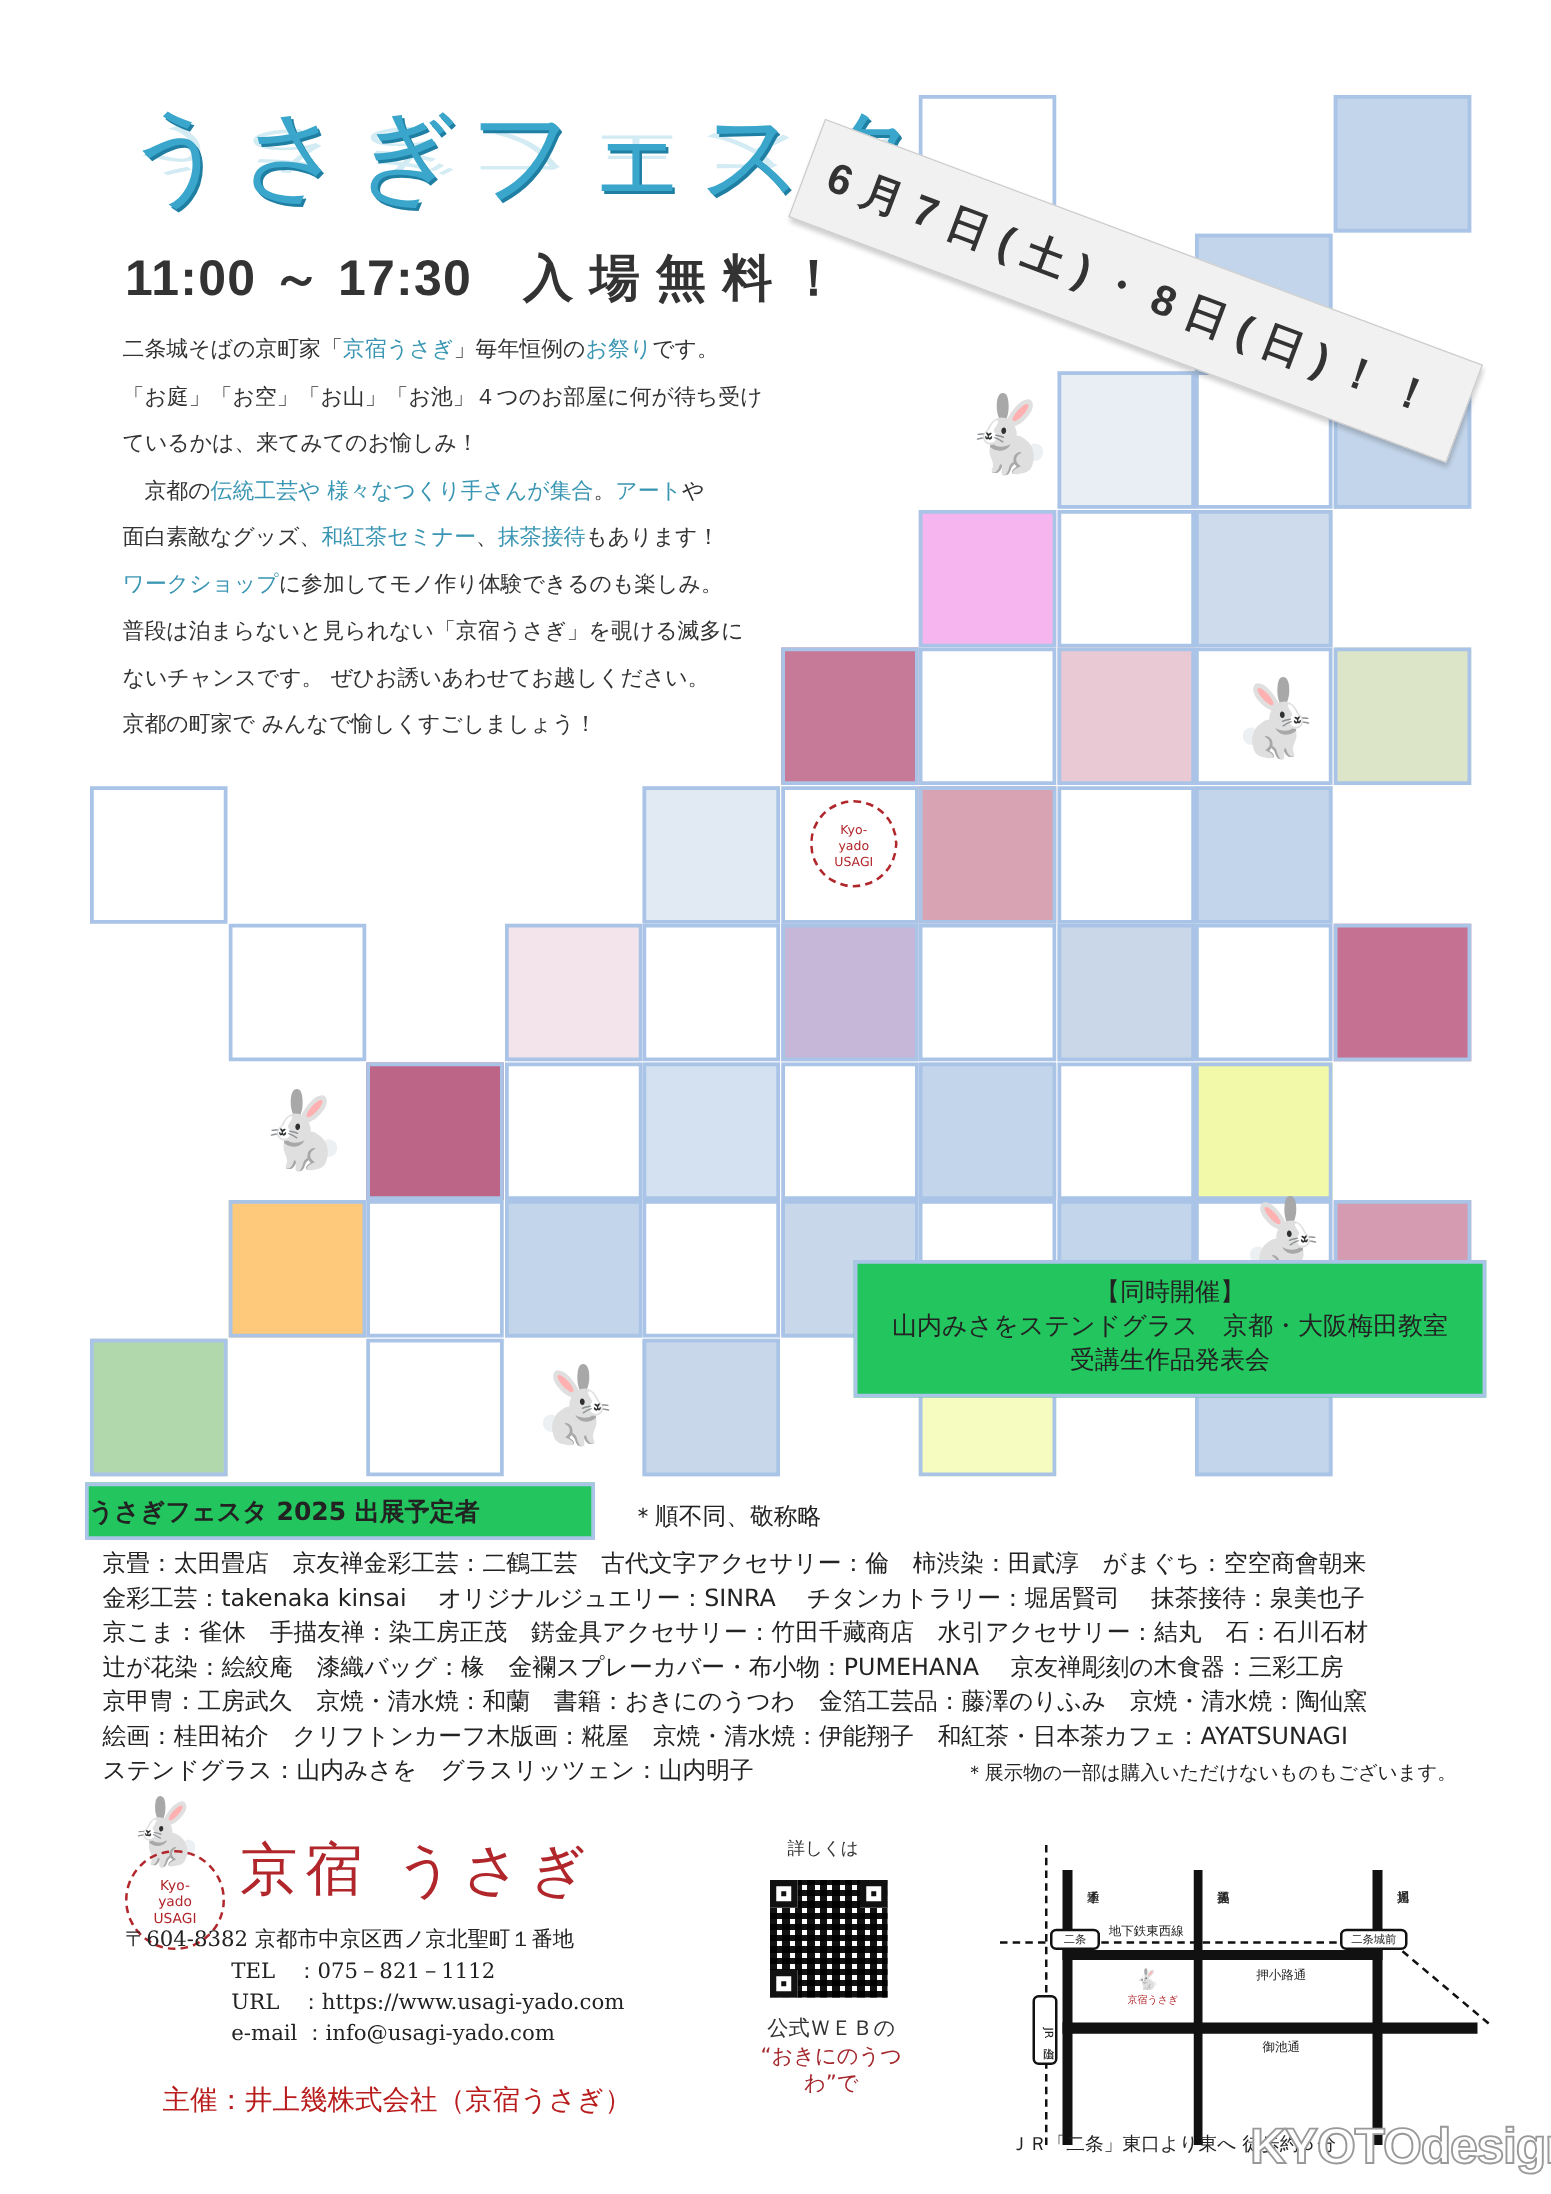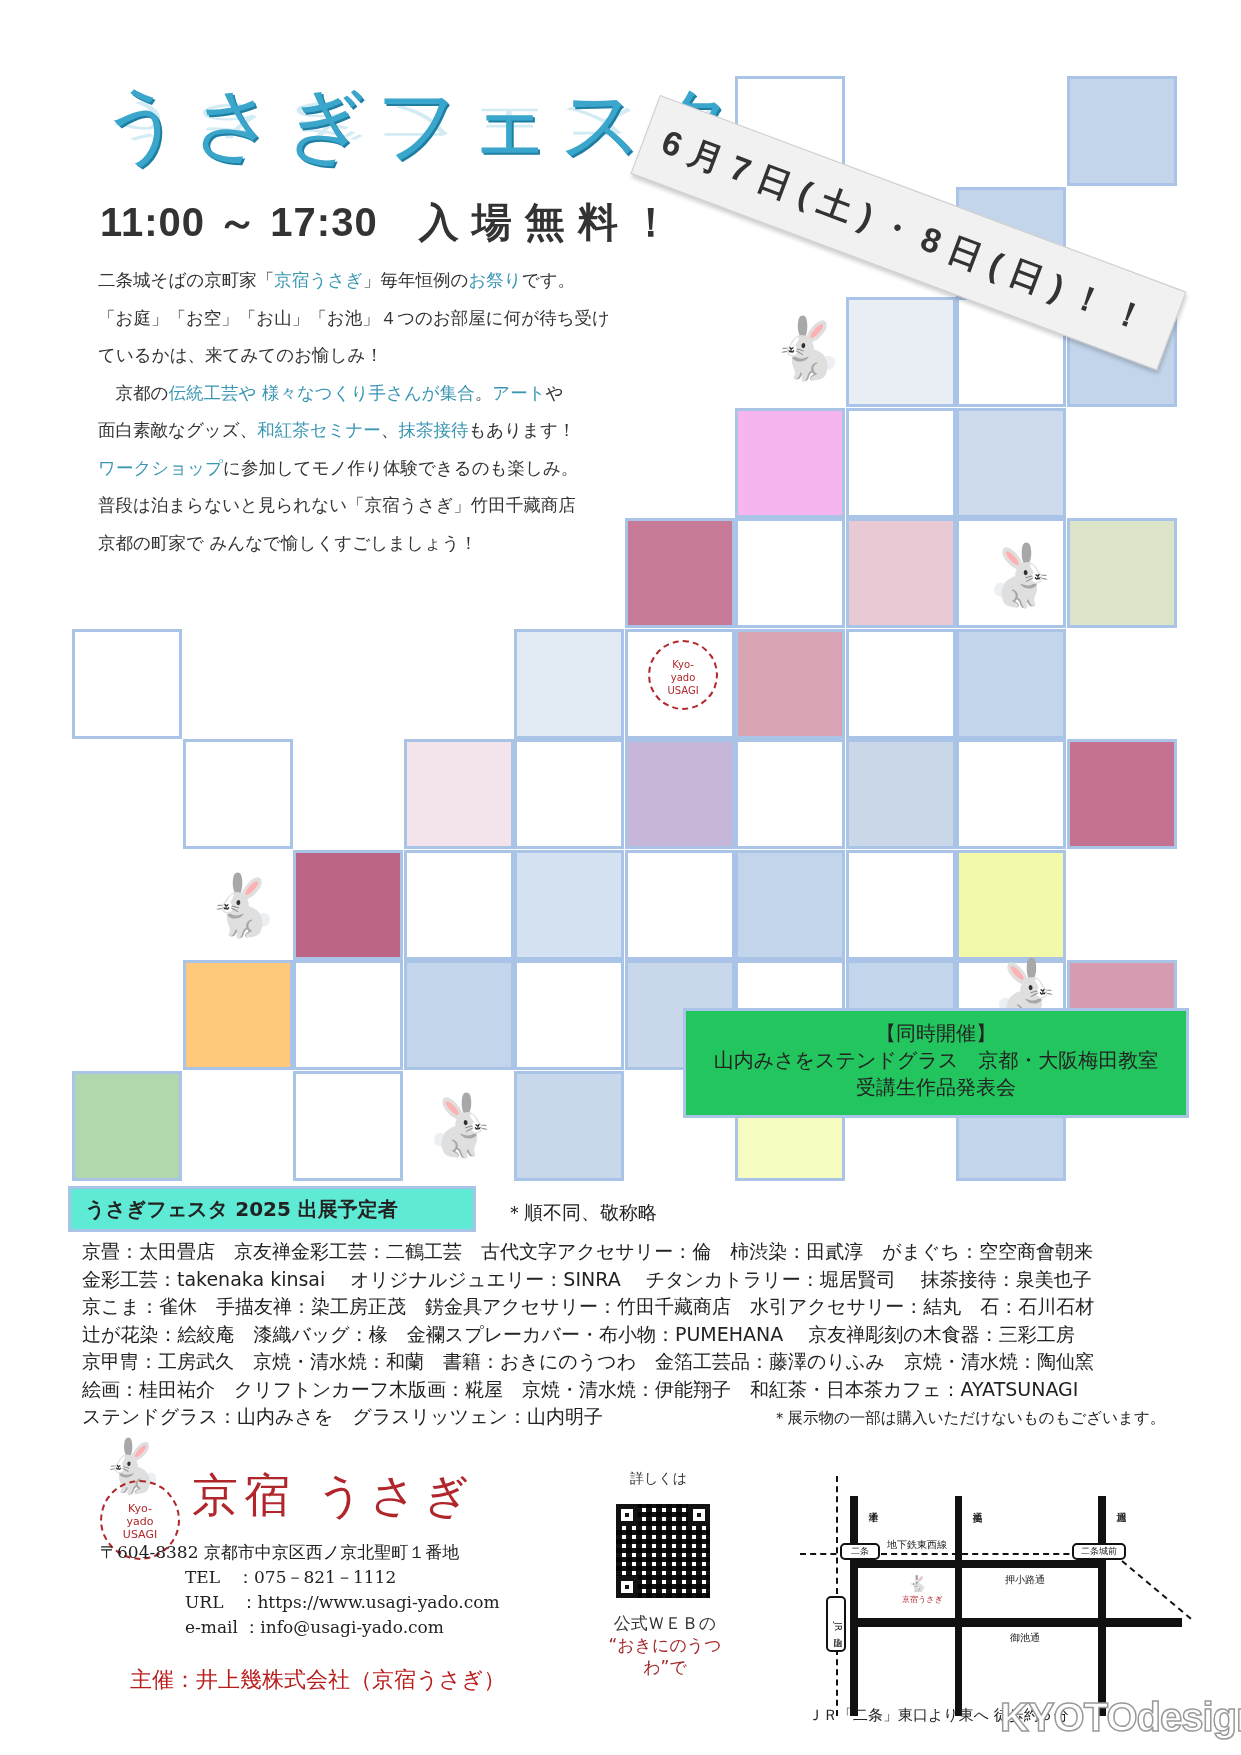--- a/index.html
+++ b/index.html
@@ -7,21 +7,21 @@
   .abs{position:absolute;}
   .cell{position:absolute;width:110px;height:110px;box-sizing:border-box;border:3px solid #a9c4e6;}
   .title{left:100px;top:70px;font-size:82px;color:#3aa6cc;letter-spacing:8px;font-family:"DejaVu Serif",serif;font-weight:normal;text-shadow:2px 2px 0 #1f7fa3;}
   .title-reflect{left:100px;top:150px;font-size:82px;color:#3aa6cc;letter-spacing:8px;font-family:"DejaVu Serif",serif;transform:scaleY(-0.5);transform-origin:top;opacity:0.22;}
   .hours{left:100px;top:195px;font-size:40px;font-weight:bold;color:#333;font-family:"Liberation Sans",sans-serif;letter-spacing:1px;white-space:pre;}
   .date-banner{left:660px;top:95px;width:560px;height:82px;background:#f1f1f1;border:1px solid #ccc;box-shadow:2px 3px 4px rgba(0,0,0,0.2);transform:rotate(20.5deg);transform-origin:left top;display:flex;align-items:center;justify-content:center;font-size:34px;font-weight:bold;color:#333;letter-spacing:10px;font-family:"Liberation Sans",sans-serif;white-space:pre;}
   .intro{left:98px;top:262px;width:560px;font-size:17.5px;line-height:37.5px;color:#333;font-family:"DejaVu Sans",sans-serif;}
   .intro .hl{color:#3a96b3;}
   .rabbit{position:absolute;color:#c41a1f;font-size:60px;line-height:1;}
   .concurrent{left:683px;top:1008px;width:506px;height:110px;background:#22c55e;border:3px solid #a9c4e6;box-sizing:border-box;text-align:center;font-size:20px;line-height:27px;padding-top:9px;color:#222;}
-  .exh-head{left:68px;top:1186px;width:408px;height:46px;box-sizing:border-box;border:3px solid #a9c4e6;background:#5eead4;font-size:20px;line-height:40px;padding-left:14px;font-weight:bold;color:#222;}
+  .exh-head{left:68px;top:1186px;width:408px;height:46px;box-sizing:border-box;border:3px solid #a9c4e6;background:#22c55e;font-size:20px;line-height:40px;padding-left:0;font-weight:bold;color:#222;}
   .exh-note{left:505px;top:1200px;font-size:19px;color:#222;}
   .exh-list{left:82px;top:1238px;width:1120px;font-size:19px;line-height:27.5px;color:#222;white-space:pre;font-family:"DejaVu Sans",sans-serif;}
   .exh-foot{left:772px;top:1408px;font-size:15.5px;color:#222;}
   .logo-circle{left:100px;top:1480px;width:80px;height:80px;border:2px dashed #b1262b;border-radius:50%;color:#b1262b;font-size:11px;line-height:13px;text-align:center;box-sizing:border-box;padding-top:20px;}
   .logo-text{left:192px;top:1465px;font-size:46px;color:#b1262b;font-family:"DejaVu Serif",serif;letter-spacing:6px;}
   .addr{left:100px;top:1540px;font-size:17px;line-height:25px;color:#222;font-family:"DejaVu Serif",serif;white-space:pre;}
   .sponsor{left:130px;top:1665px;font-size:22px;color:#b91c1c;}
   .qr-label{left:630px;top:1470px;font-size:14px;color:#333;}
   .qr{left:616px;top:1504px;width:94px;height:94px;background:
      repeating-linear-gradient(90deg,#111 0 6px,#fff 6px 10px),
@@ -110,21 +110,22 @@
 
 <div class="abs date-banner">6月7日(土)・8日(日)！！</div>
 
 <div class="abs intro" id="intro">
     <div><span>二条城そばの京町家「</span><span class="hl">京宿うさぎ</span><span>」毎年恒例の</span><span class="hl">お祭り</span><span>です。</span></div>
     <div><span>「お庭」「お空」「お山」「お池」４つのお部屋に何が待ち受け</span></div>
     <div><span>ているかは、来てみてのお愉しみ！</span></div>
     <div><span>　京都の</span><span class="hl">伝統工芸や 様々なつくり手さんが集合</span><span>。</span><span class="hl">アート</span><span>や</span></div>
     <div><span>面白素敵なグッズ、</span><span class="hl">和紅茶セミナー</span><span>、</span><span class="hl">抹茶接待</span><span>もあります！</span></div>
     <div><span class="hl">ワークショップ</span><span>に参加してモノ作り体験できるのも楽しみ。</span></div>
-    <div><span>普段は泊まらないと見られない「京宿うさぎ」竹田千藏商店</span></div>
+    <div><span>普段は泊まらないと見られない「京宿うさぎ」を覗ける滅多に</span></div>
+    <div><span>ないチャンスです。 ぜひお誘いあわせてお越しください。</span></div>
     <div><span>京都の町家で みんなで愉しくすごしましょう！</span></div>
   </div>
 
 <div class="abs concurrent">
   <div>【同時開催】</div>
   <div>山内みさをステンドグラス　京都・大阪梅田教室</div>
   <div>受講生作品発表会</div>
 </div>
 
 <div class="abs exh-head">うさぎフェスタ 2025 出展予定者</div>

